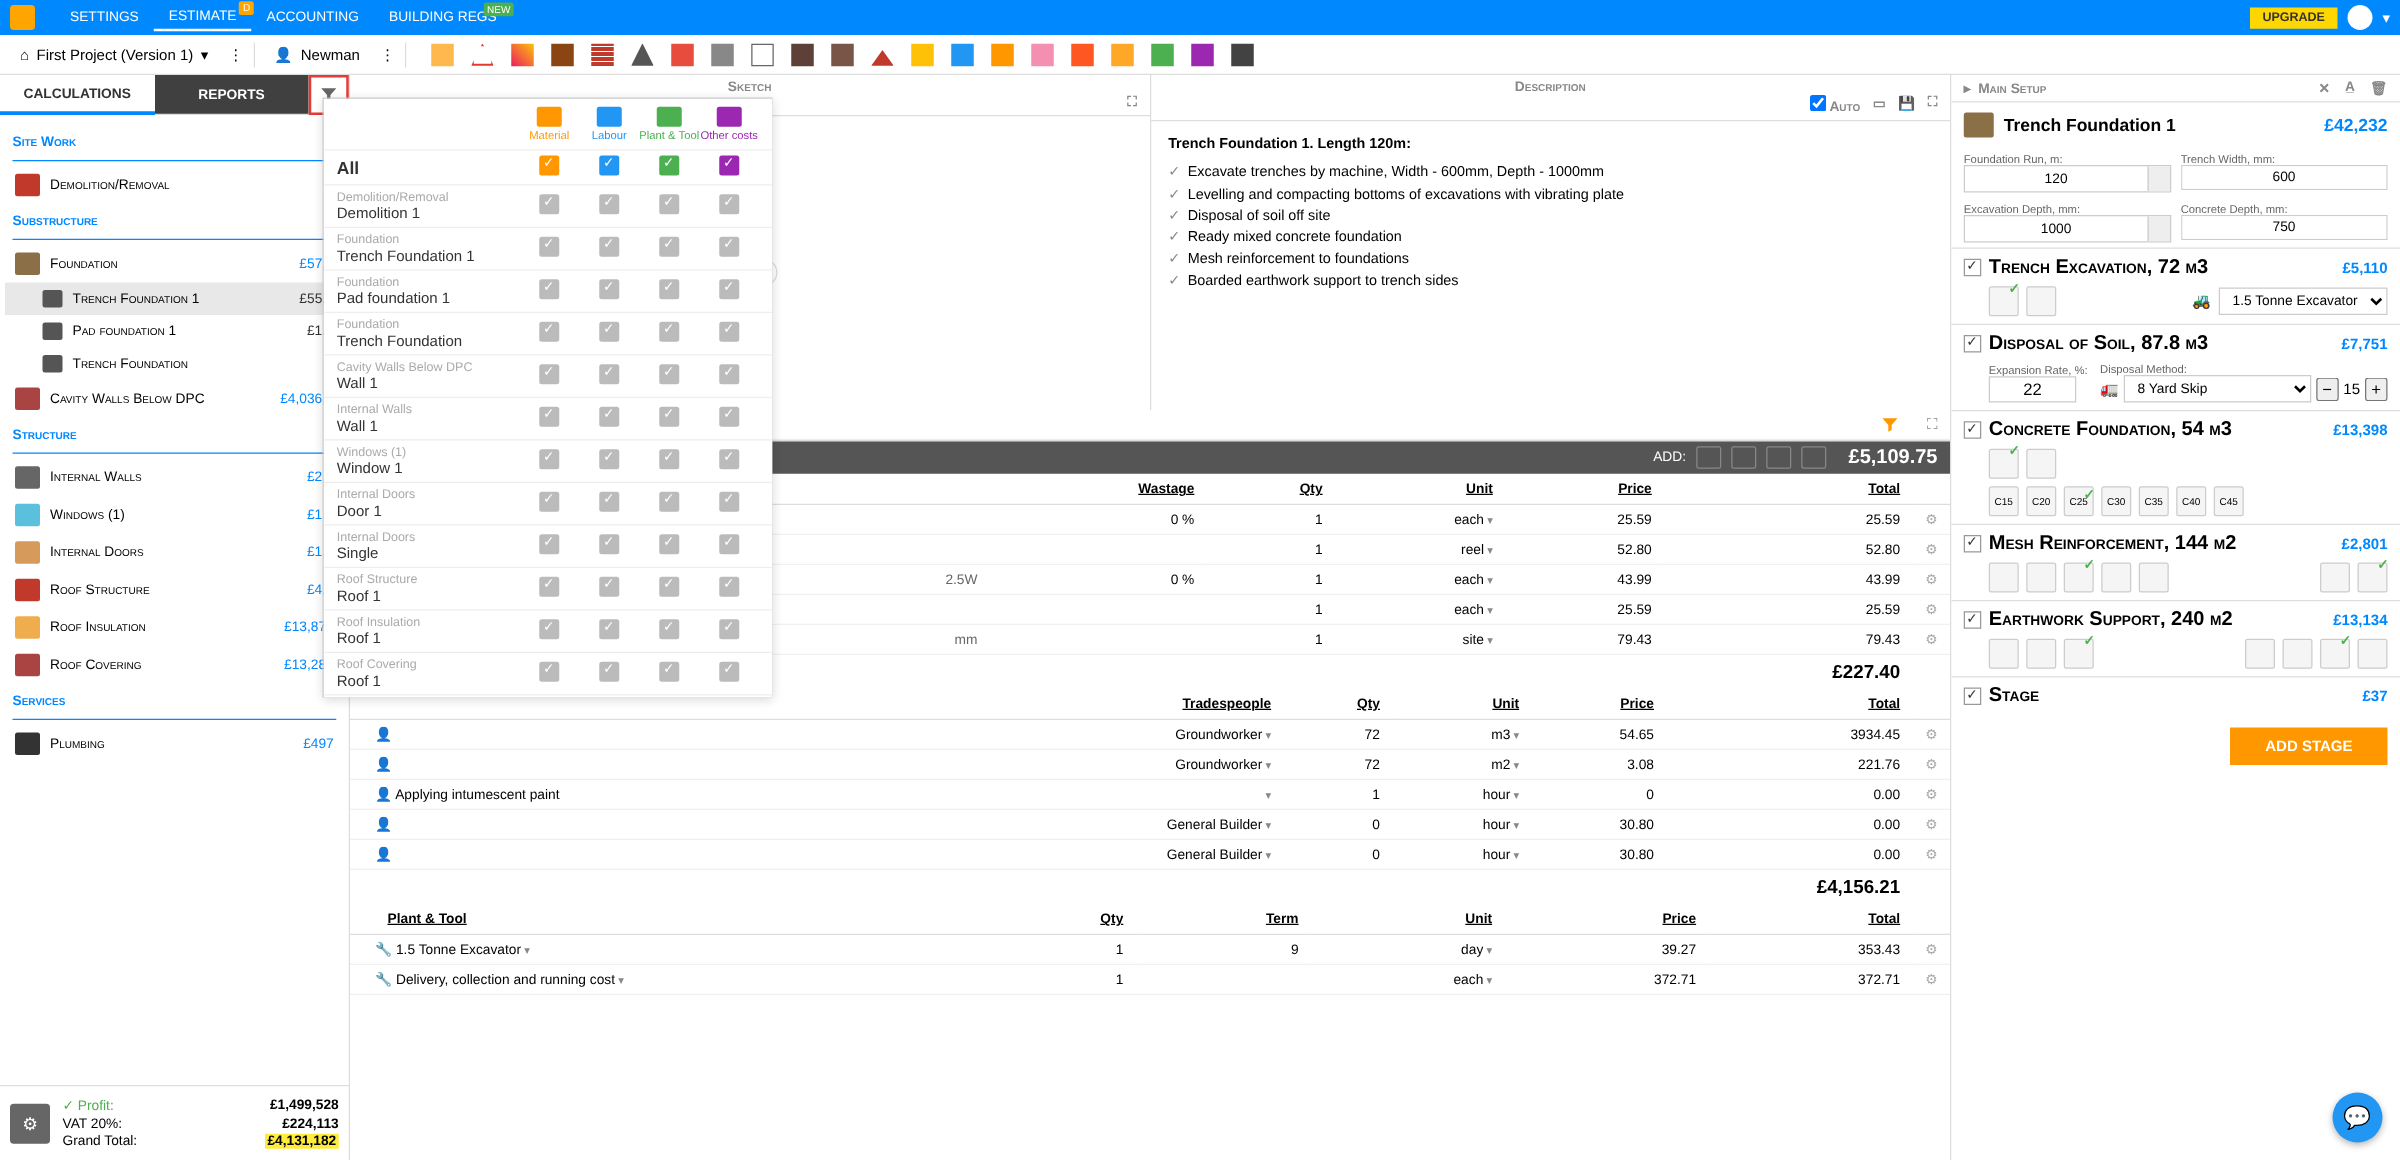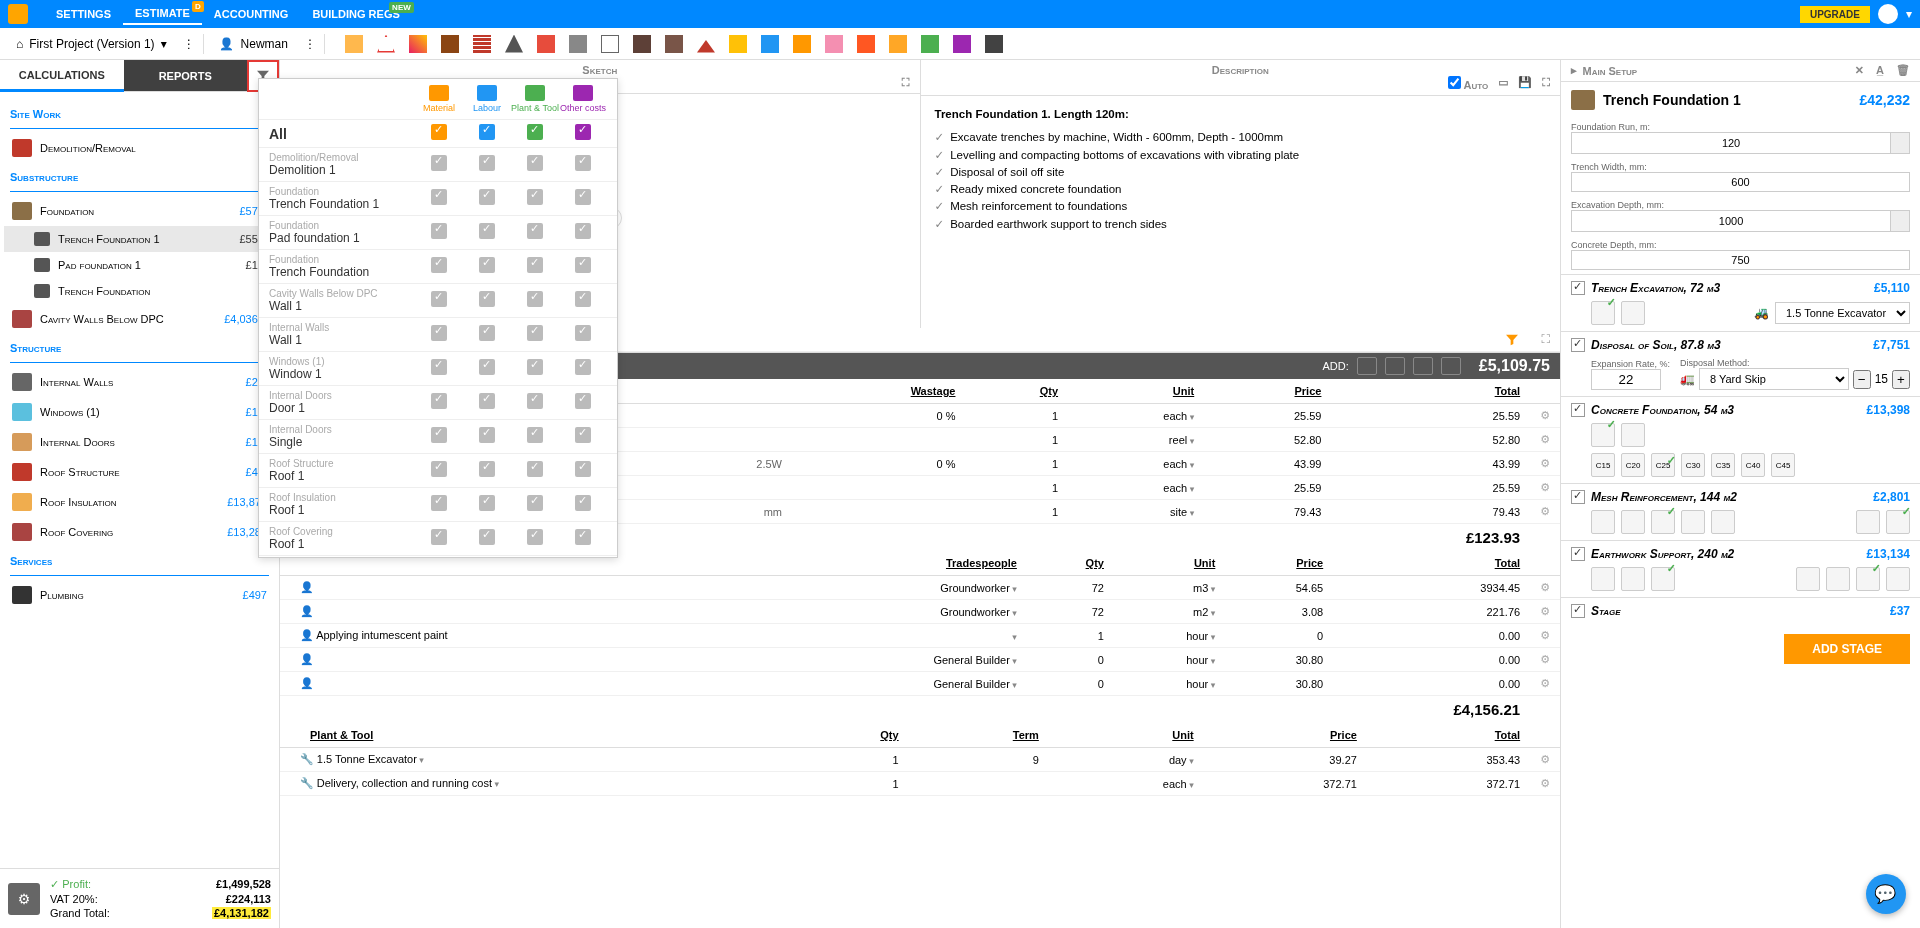--- a/index.html
+++ b/index.html
@@ -1,19 +1,19 @@
 <!DOCTYPE html>
 <html><head>
 <meta charset="utf-8">
 <style>
 * { box-sizing: border-box; margin: 0; padding: 0; font-family: Arial, sans-serif; }
 body { font-size: 12px; background: #f5f5f5; overflow: hidden; }
 .topbar { background: #0088ff; height: 28px; display: flex; align-items: center; padding: 0 8px; color: white; }
 .topbar .logo { width: 20px; height: 20px; background: #ffa500; border-radius: 3px; margin-right: 16px; }
-.topbar .nav-item { padding: 4px 12px; cursor: pointer; font-size: 11px; font-weight: bold; position: relative; }
+.topbar .nav-item { padding: 4px 12px; cursor: pointer; font-size: 11px; font-weight: normal; position: relative; }
 .topbar .nav-item.active { border-bottom: 2px solid white; }
 .topbar .badge { position: absolute; top: -2px; right: -2px; background: #ffa500; color: white; font-size: 8px; padding: 1px 3px; border-radius: 2px; }
 .topbar .badge.green { background: #4caf50; }
 .topbar-right { margin-left: auto; display: flex; align-items: center; gap: 8px; }
 .upgrade-btn { background: #ffd700; color: #333; padding: 3px 10px; font-size: 10px; font-weight: bold; border: none; cursor: pointer; }
 .user-icon { width: 20px; height: 20px; background: white; border-radius: 50%; }
 
 .projbar { background: white; height: 32px; display: flex; align-items: center; padding: 0 8px; border-bottom: 1px solid #ddd; gap: 8px; }
 .projbar .proj-select { display: flex; align-items: center; gap: 6px; padding: 4px 8px; cursor: pointer; font-size: 12px; }
 .projbar .vsep { width: 1px; height: 20px; background: #ddd; }
@@ -95,32 +95,32 @@
 .unit-drop::after { content: ' ▾'; color: #888; font-size: 9px; }
 
 
 .right-panel { width: 360px; background: white; border-left: 1px solid #ddd; overflow-y: auto; display: flex; flex-direction: column; }
 .rp-head { padding: 4px 10px; border-bottom: 1px solid #ddd; display: flex; align-items: center; font-variant: small-caps; font-weight: bold; color: #888; font-size: 11px; }
 .rp-head .rph-icons { margin-left: auto; display: flex; gap: 12px; }
 .rp-title { display: flex; align-items: center; padding: 8px 10px; gap: 8px; }
 .rp-title .rpt-ico { width: 24px; height: 20px; background: #8b6f47; border-radius: 2px; }
 .rp-title .rpt-label { font-size: 14px; font-weight: bold; flex: 1; }
 .rp-title .rpt-price { color: #0088ff; font-size: 14px; font-weight: bold; }
-.rp-inputs { display: flex; gap: 8px; padding: 4px 10px; flex-direction: column; }
+.rp-inputs { display: flex; gap: 8px; padding: 4px 10px; }
 .rp-input-grp { flex: 1; }
 .rp-input-grp .lbl { font-size: 9px; color: #666; }
 .rp-input-grp .inp-wrap { display: flex; align-items: center; border: 1px solid #ccc; }
 .rp-input-grp input { border: none; padding: 3px 6px; width: 100%; text-align: center; font-size: 11px; }
 .rp-input-grp .inp-ico { width: 20px; height: 20px; background: #eee; border-left: 1px solid #ccc; }
 
 .rp-section { border-top: 1px solid #ddd; padding: 6px 10px; }
 .rp-sec-head { display: flex; align-items: center; gap: 6px; }
 .rp-sec-head .chk { width: 14px; height: 14px; border: 1px solid #999; background: #fff; position: relative; }
 .rp-sec-head .chk::after { content: '✓'; color: #333; font-size: 11px; position: absolute; left: 1px; top: -2px; }
-.rp-sec-head .sec-label { font-variant: small-caps; font-weight: bold; font-size: 12px; flex: 1; font-style: italic; }
+.rp-sec-head .sec-label { font-variant: small-caps; font-weight: bold; font-size: 16px; flex: 1; }
 .rp-sec-head .sec-price { color: #0088ff; font-weight: bold; font-size: 12px; }
 .rp-sec-body { padding: 6px 0 0 20px; display: flex; gap: 6px; flex-wrap: wrap; align-items: center; }
 .opt-box { width: 24px; height: 24px; border: 1px solid #ccc; border-radius: 2px; background: #f5f5f5; position: relative; }
 .opt-box.sel::after { content: '✓'; color: #4caf50; position: absolute; right: -2px; top: -6px; font-size: 11px; font-weight: bold; }
 .rp-sel { flex: 1; border: 1px solid #ccc; padding: 3px 6px; font-size: 11px; background: white; }
 
 .add-stage-btn { background: #ff9800; color: white; border: none; padding: 8px 28px; font-size: 12px; font-weight: bold; cursor: pointer; margin: 10px 10px 10px auto; display: block; }
 .create-tmpl { color: #0088ff; font-size: 11px; font-weight: bold; padding: 10px; cursor: pointer; margin-top: auto; }
 
 .chat-fab { position: fixed; right: 14px; bottom: 14px; width: 40px; height: 40px; background: #2196f3; border-radius: 50%; display: flex; align-items: center; justify-content: center; color: white; font-size: 18px; cursor: pointer; box-shadow: 0 2px 6px rgba(0,0,0,0.3); }
@@ -444,21 +444,21 @@
               <td>1</td>
               <td><span class="unit-drop">site</span></td>
               <td>79.43</td>
               <td>79.43</td>
               <td class="gear-cell">⚙</td>
             </tr>
           </tbody>
         <tbody>
             <tr class="sum-row">
               <td colspan="5"></td>
-              <td>£123.93</td>
+              <td>£227.40</td>
               <td></td>
             </tr>
       </tbody>
         </table>
       <table class="grid-table">
         <thead>
             <tr>
           <th style="width:40%"></th>
           <th>Tradespeople</th>
           <th>Qty</th>

